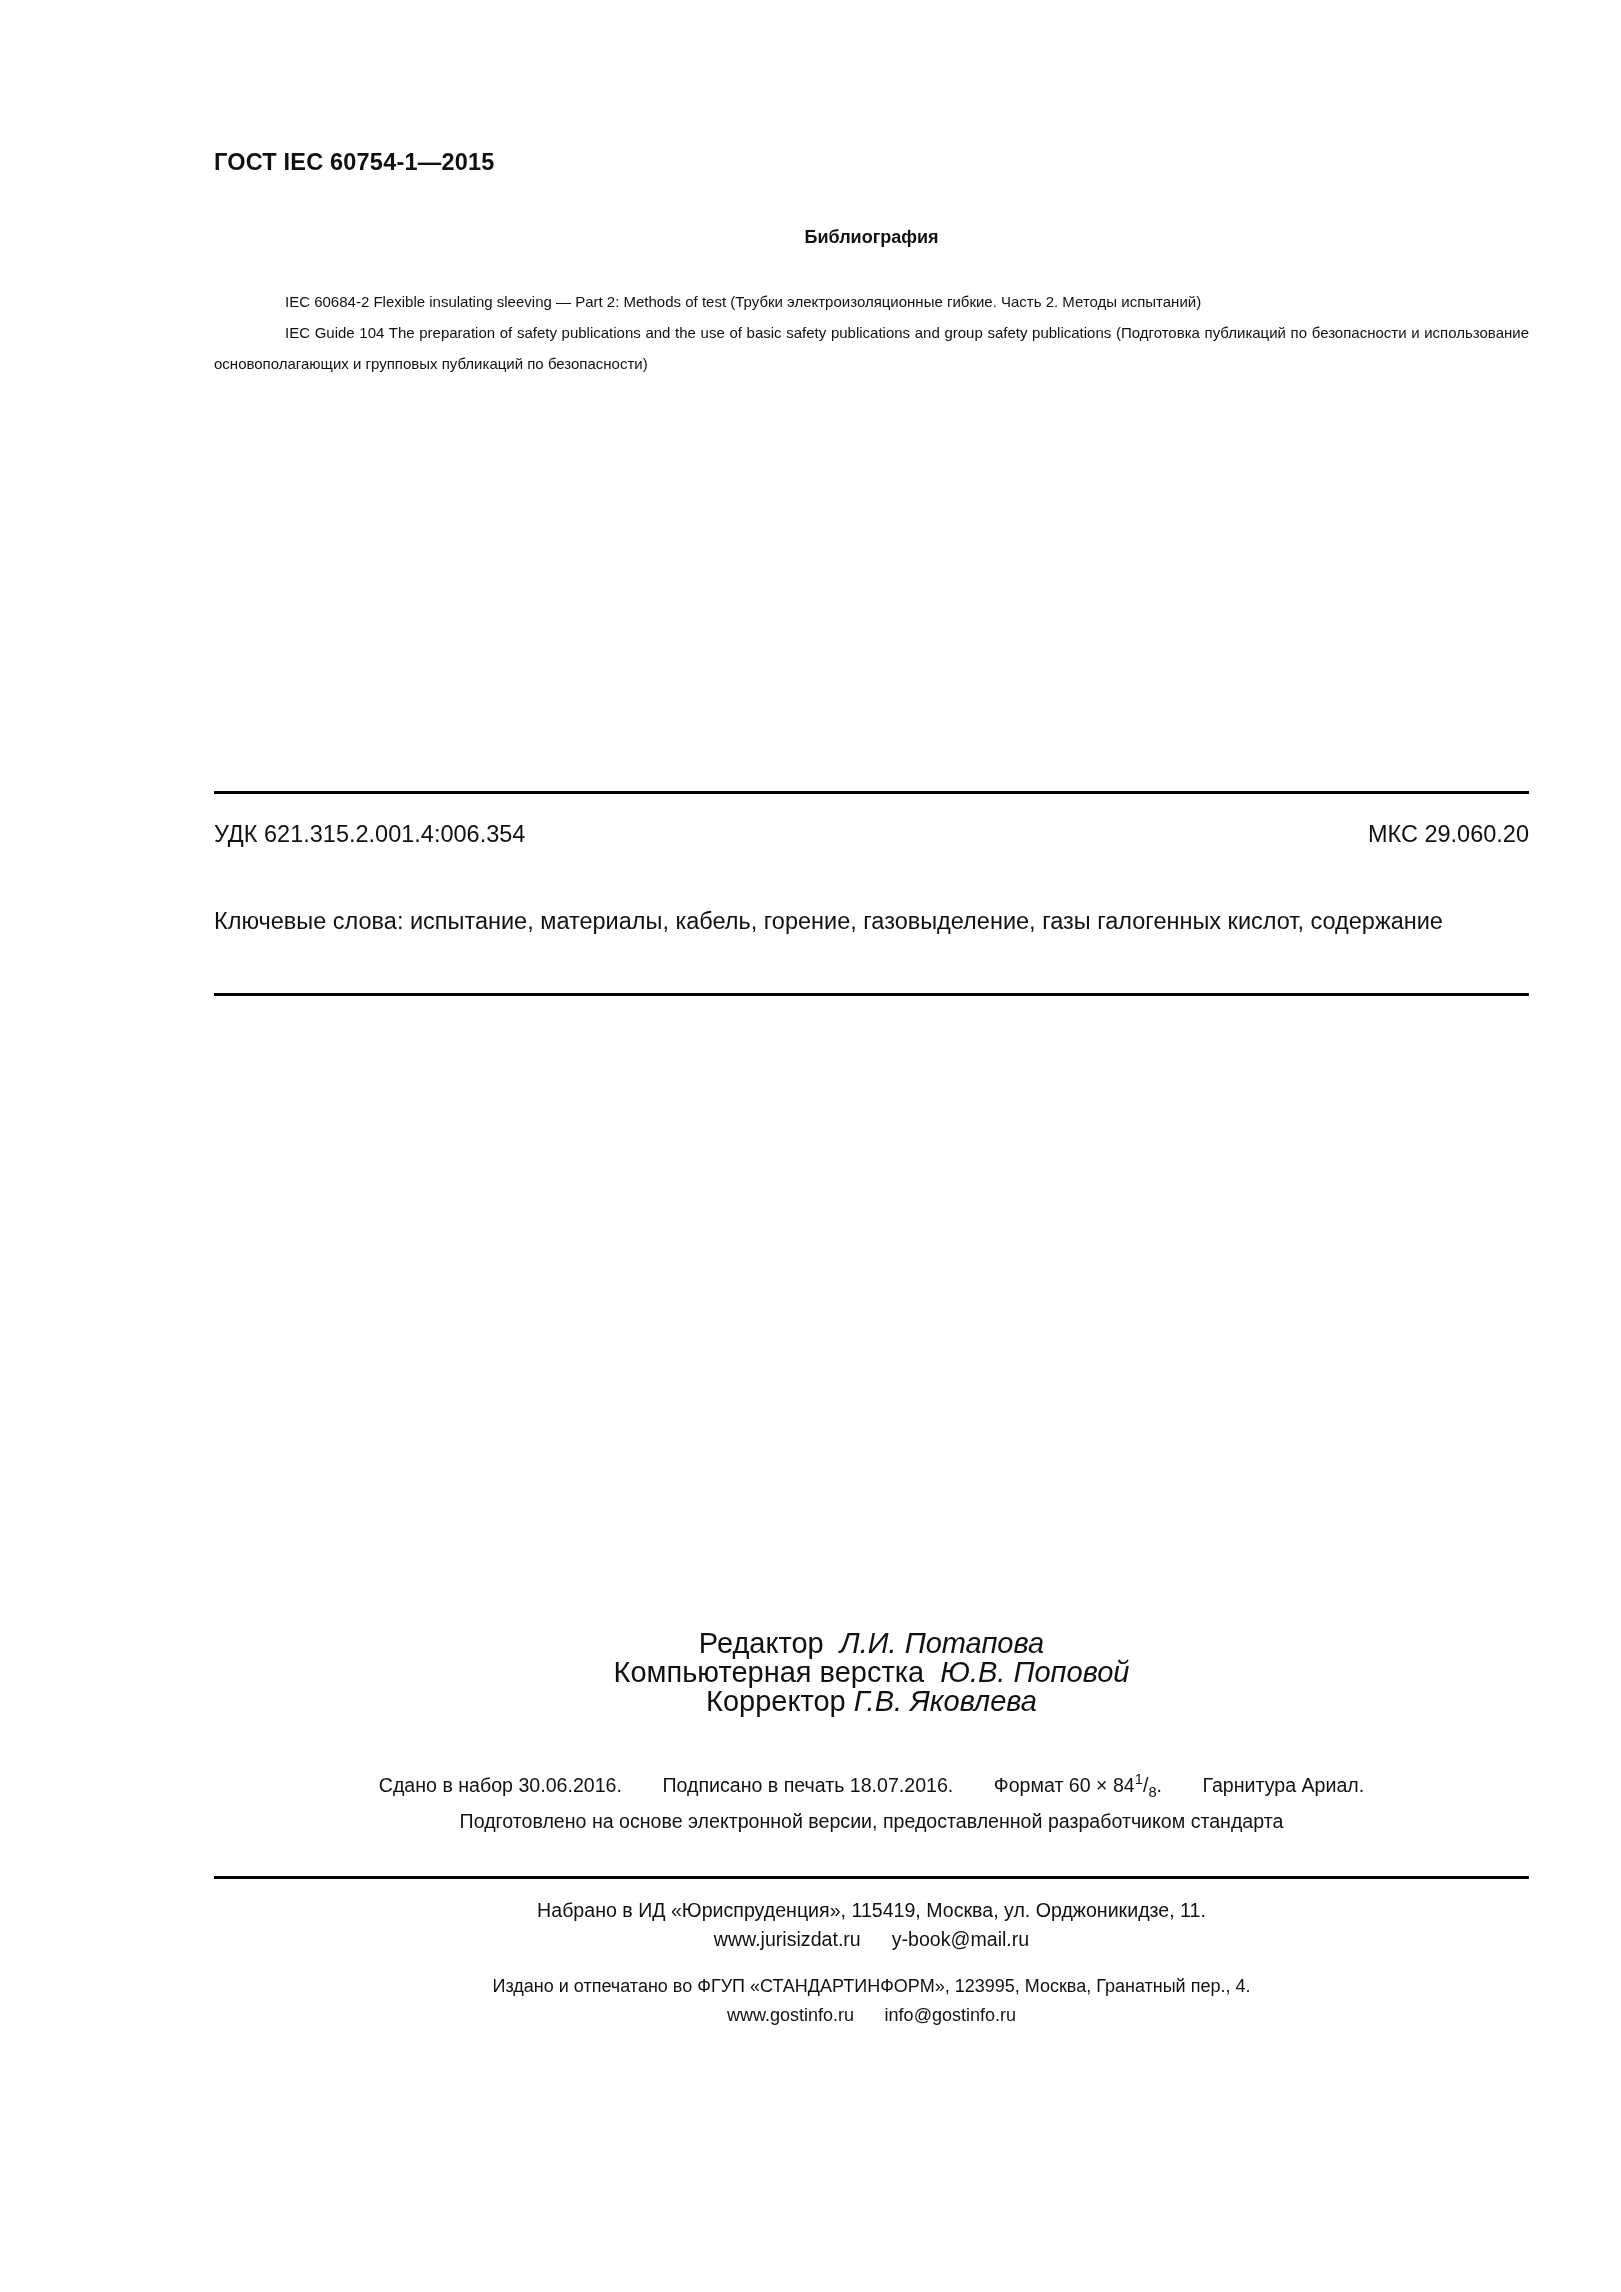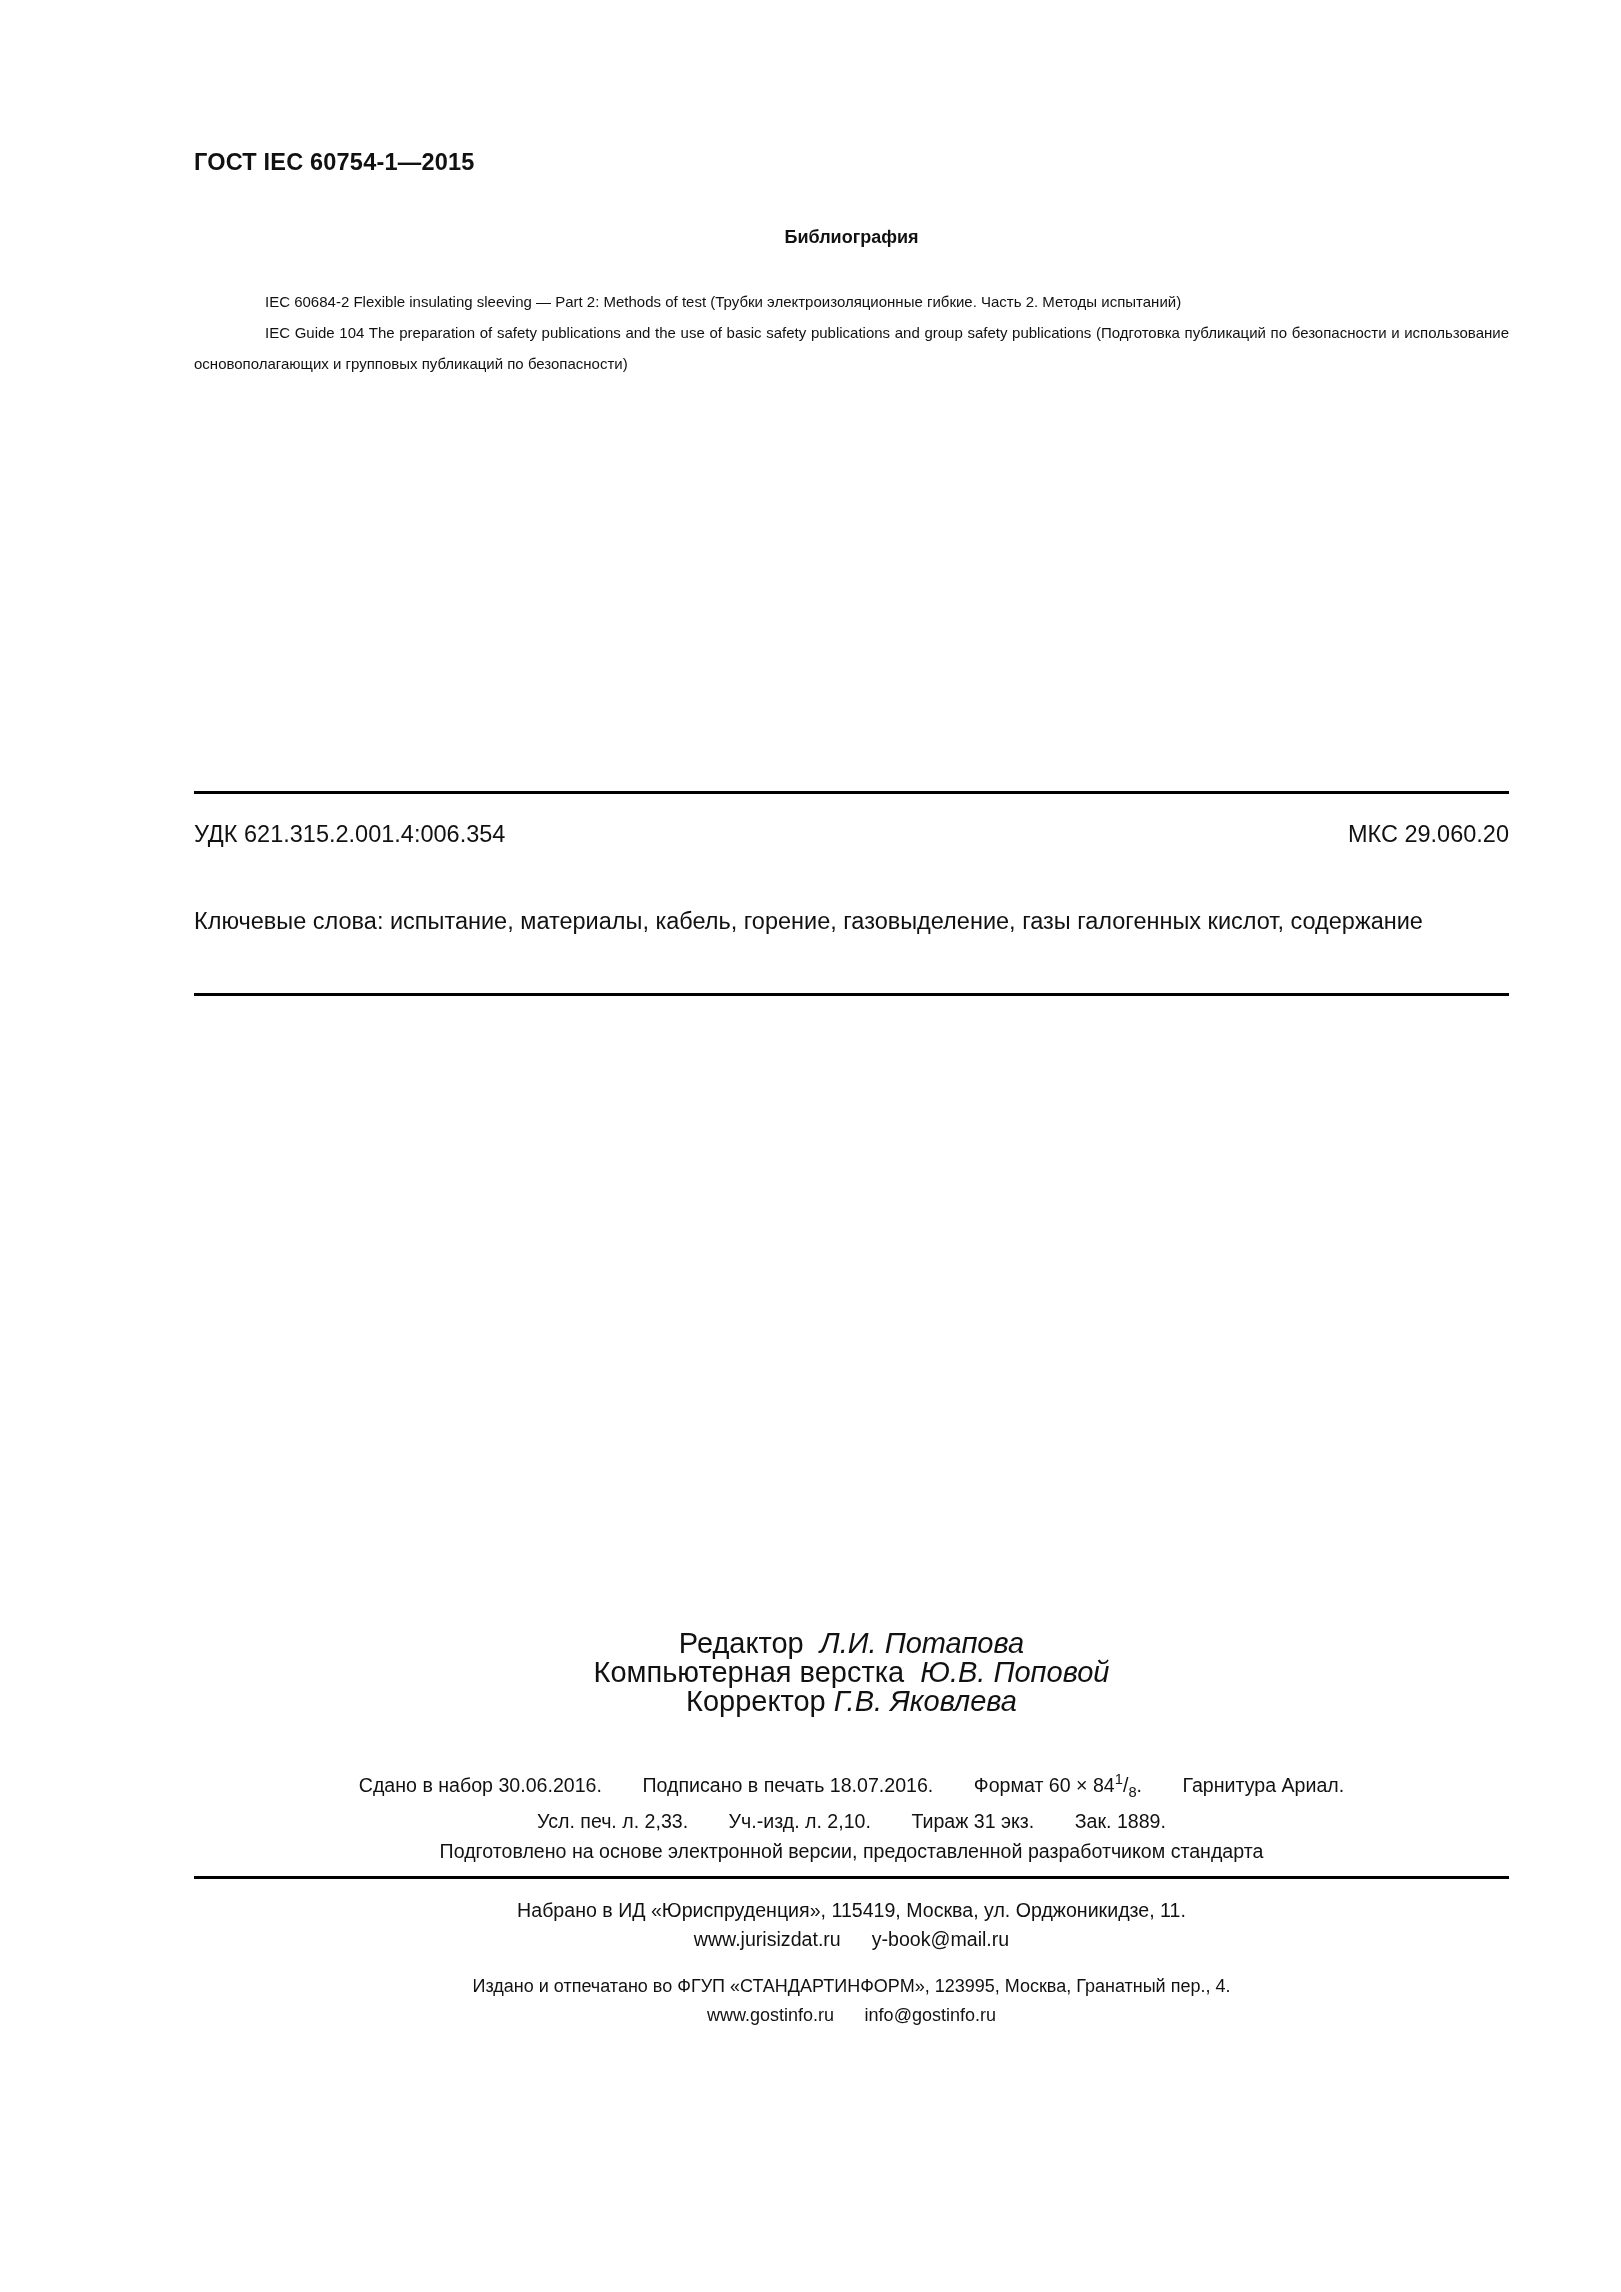--- a/index.html
+++ b/index.html
@@ -1,18 +1,18 @@
 <!DOCTYPE html>
 <html><head>
 <meta charset="utf-8">
 <style>
   html, body { margin: 0; padding: 0; background: #ffffff; }
   body { width: 1621px; height: 2293px; position: relative; overflow: hidden;
          font-family: "Liberation Sans", sans-serif; color: #111; }
-  .abs { position: absolute; }
+  .abs { position: absolute; margin-left: 20px; }
   .std-title { left: 194px; top: 149px; font-size: 23.5px; font-weight: bold; letter-spacing: 0.2px; }
   .bib-title { left: 194px; width: 1315px; top: 227px; text-align: center; font-size: 18px; font-weight: bold; }
   .bib { left: 194px; width: 1315px; top: 286px; font-size: 15px; line-height: 31px; text-align: justify; }
   .bib p { margin: 0; text-indent: 71px; }
   .rule { left: 194px; width: 1315px; height: 2.9px; background: #000; }
   .udk-row { left: 194px; width: 1315px; top: 821px; font-size: 23.5px; display: flex; justify-content: space-between; }
   .keywords { left: 194px; width: 1315px; top: 906px; font-size: 23.5px; line-height: 31px; text-align: justify; }
   .credits { left: 194px; width: 1315px; top: 1629px; text-align: center; font-size: 29px; line-height: 29px; }
   .credits i { font-style: italic; }
   .imprint { left: 194px; width: 1315px; top: 1764px; text-align: center; font-size: 19.6px; line-height: 30px; }
@@ -60,26 +60,20 @@
   </div>
 </div>
 
 <div class="abs imprint">
   <div>
     <span>Сдано в набор 30.06.2016.</span><span class="gap"></span>
     <span>Подписано в печать 18.07.2016.</span><span class="gap"></span>
     <span><span>Формат 60 × 84</span><sup>1</sup>/<sub>8</sub><span>.</span></span><span class="gap"></span>
     <span>Гарнитура Ариал.</span>
   </div>
-  <div>
-    <span>Усл. печ. л. 2,33.</span><span class="gap"></span>
-    <span>Уч.-изд. л. 2,10.</span><span class="gap"></span>
-    <span>Тираж 31 экз.</span><span class="gap"></span>
-    <span>Зак. 1889.</span>
-  </div>
   <div>Подготовлено на основе электронной версии, предоставленной разработчиком стандарта</div>
 </div>
 
 <div class="abs rule" style="top:1876px;"></div>
 
 <div class="abs printer">
   <div>Набрано в ИД «Юриспруденция», 115419, Москва, ул. Орджоникидзе, 11.</div>
   <div>
     <span>www.jurisizdat.ru</span><span class="gap2"></span>
     <span>y-book@mail.ru</span>

